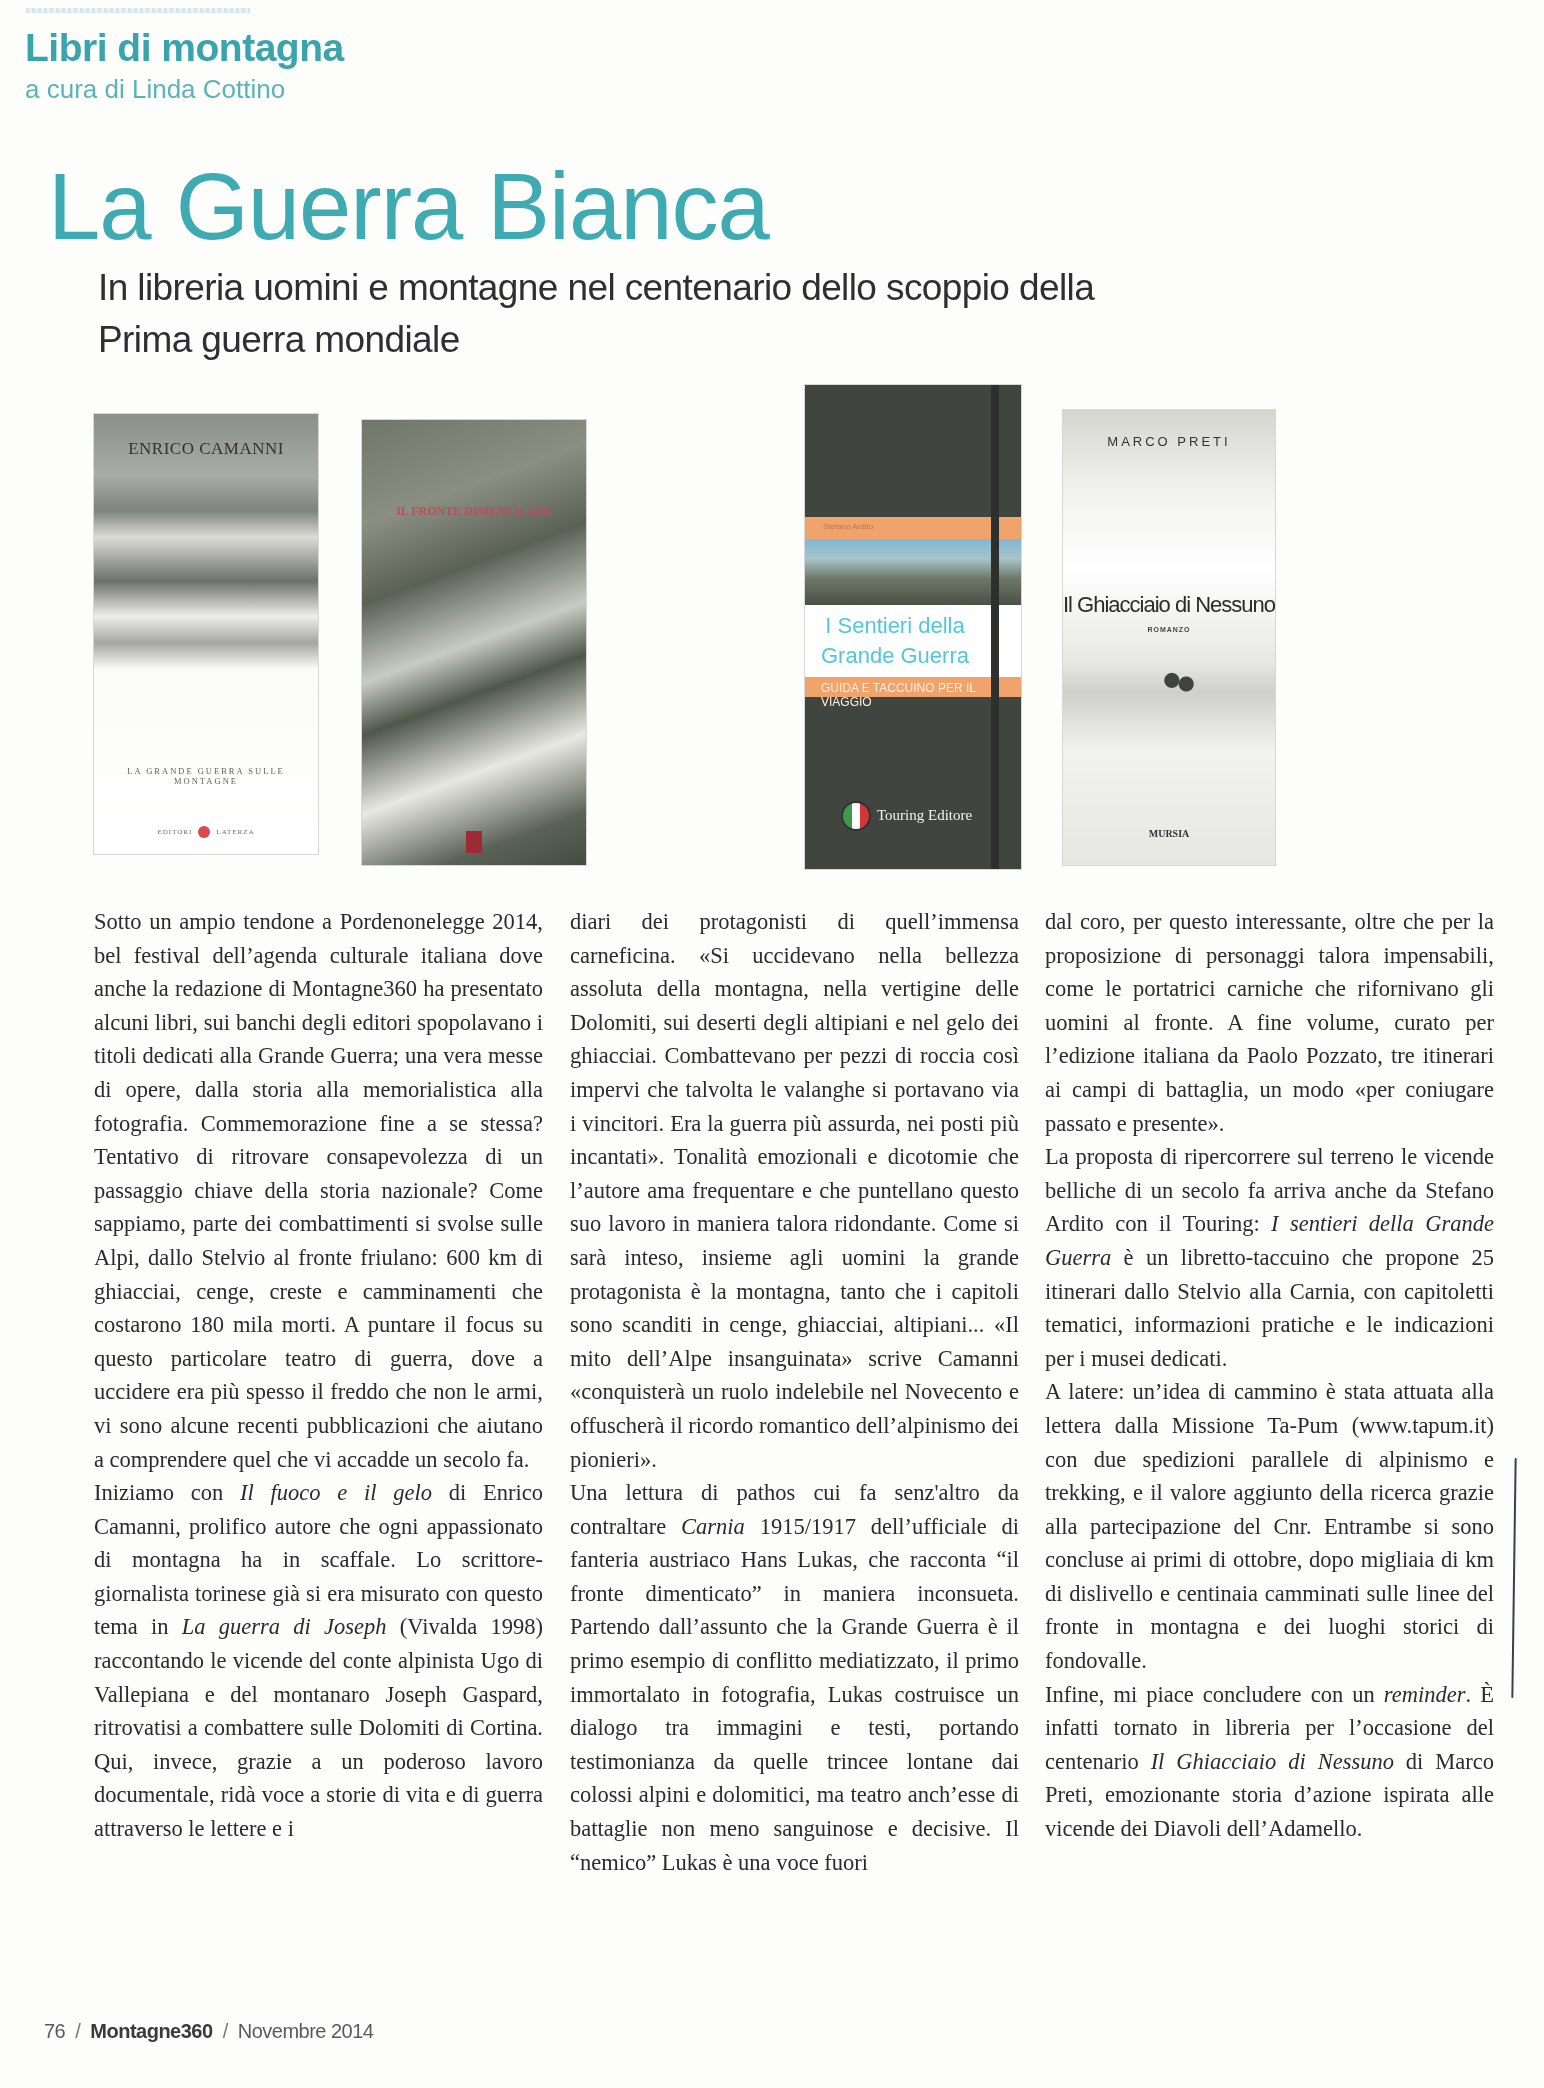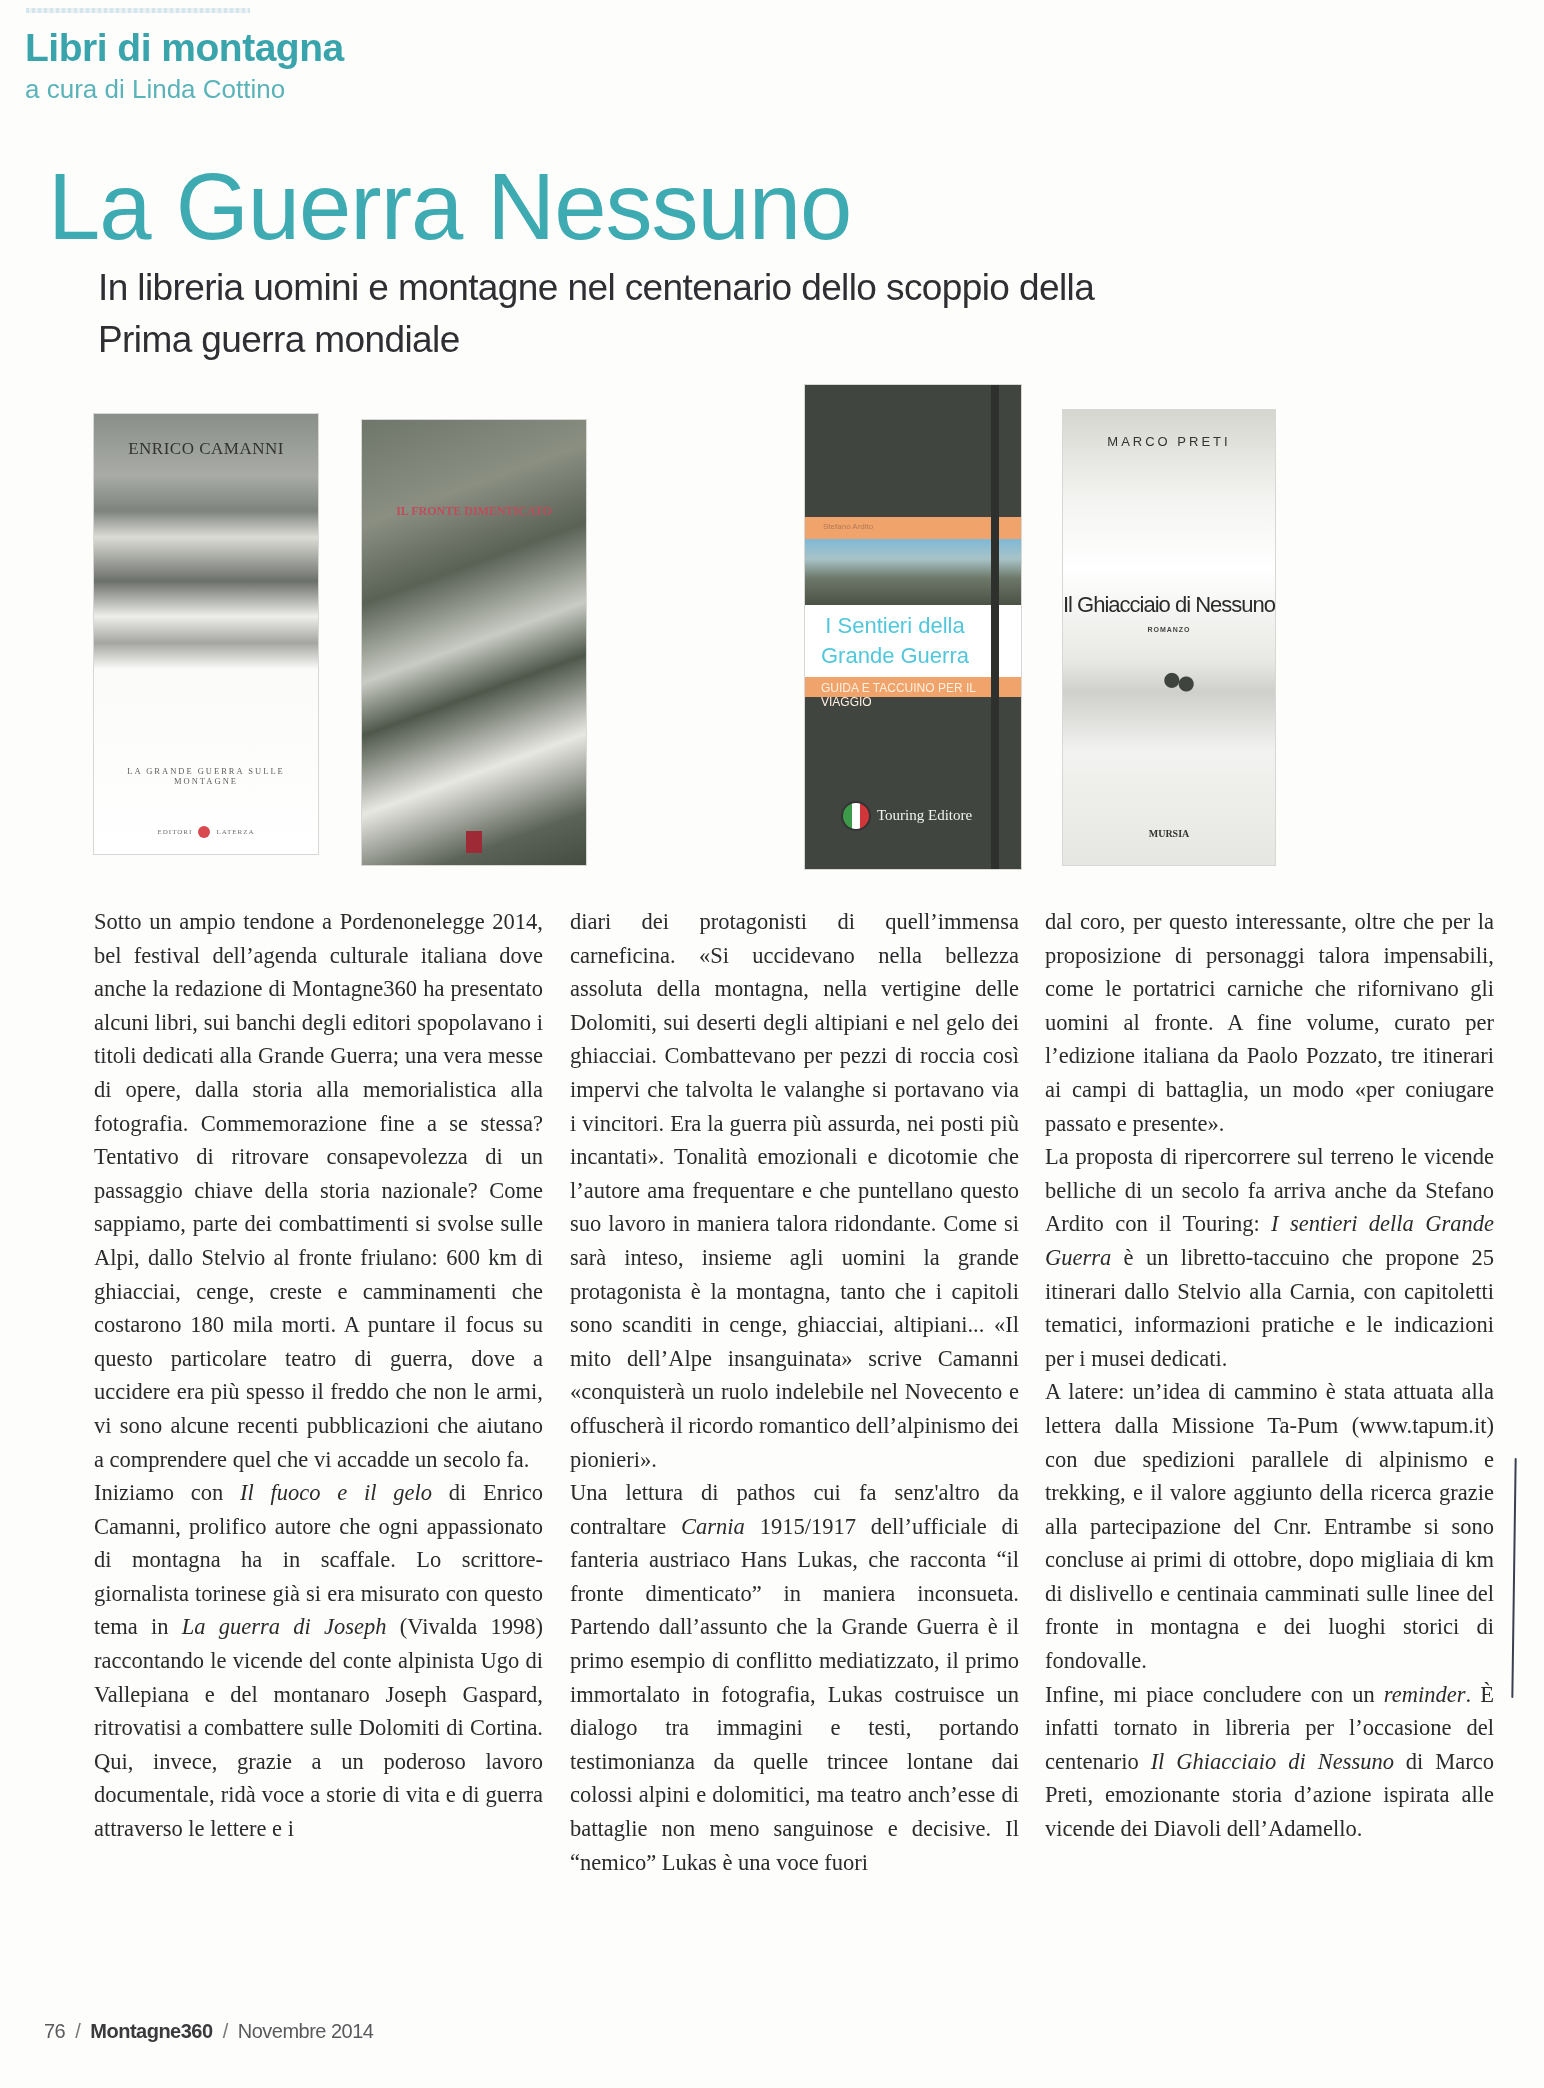--- a/index.html
+++ b/index.html
@@ -105,21 +105,21 @@
   .footer .sep { margin: 0 10px; color: #777; }
 </style>
 </head>
 <body>
 
 <div class="top-strip"></div>
 
 <h2 class="section-title">Libri di montagna</h2>
 <div class="section-curator">a cura di Linda Cottino</div>
 
-<h1 class="headline">La Guerra Nessuno</h1>
+<h1 class="headline">La Guerra Bianca</h1>
 <div class="subheadline">In libreria uomini e montagne nel centenario dello scoppio della Prima guerra mondiale</div>
 
 <div class="cover c1">
   <div class="txt author">ENRICO CAMANNI</div>
   <div class="txt sub">LA GRANDE GUERRA SULLE MONTAGNE</div>
   <div class="txt pub">
     <span>EDITORI</span><span class="dot"></span><span>LATERZA</span>
   </div>
 </div>
 

